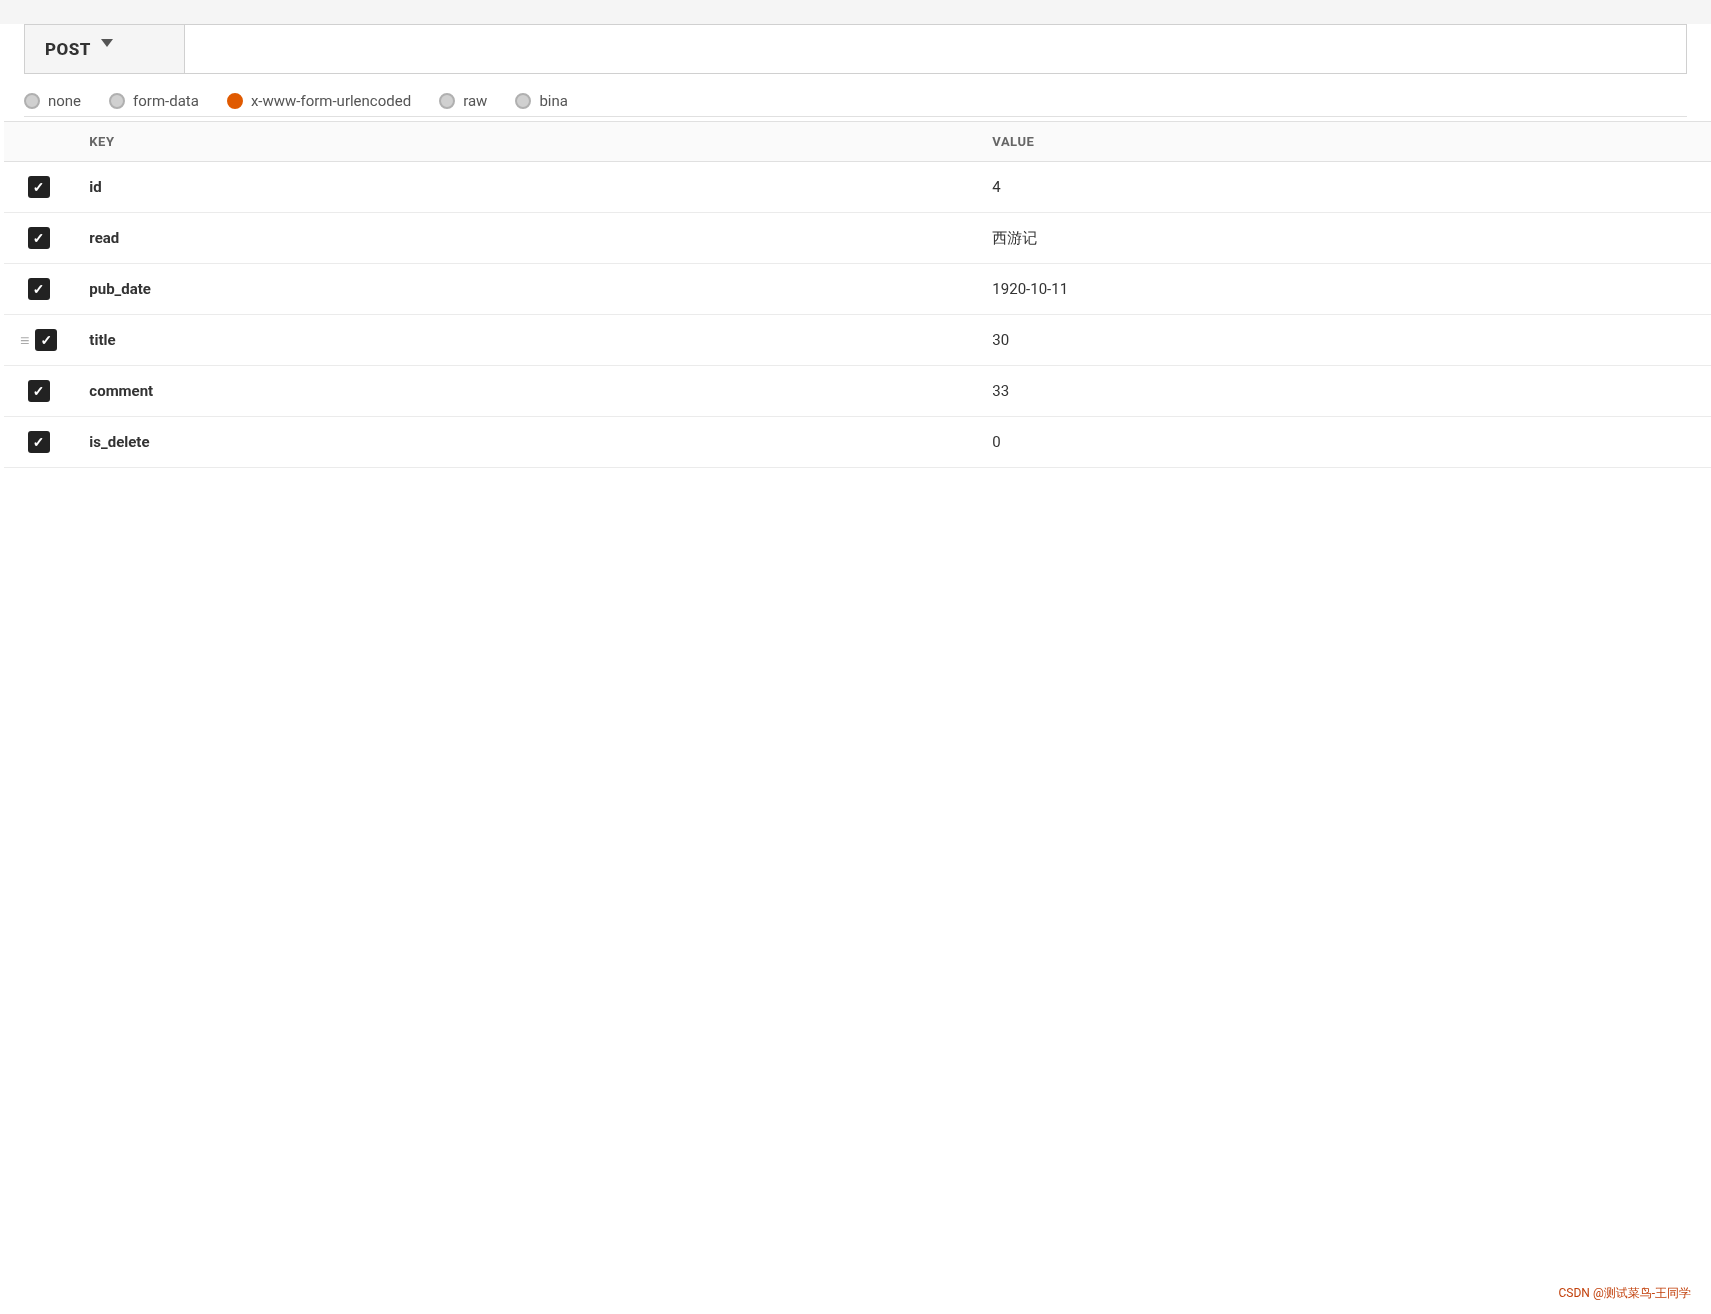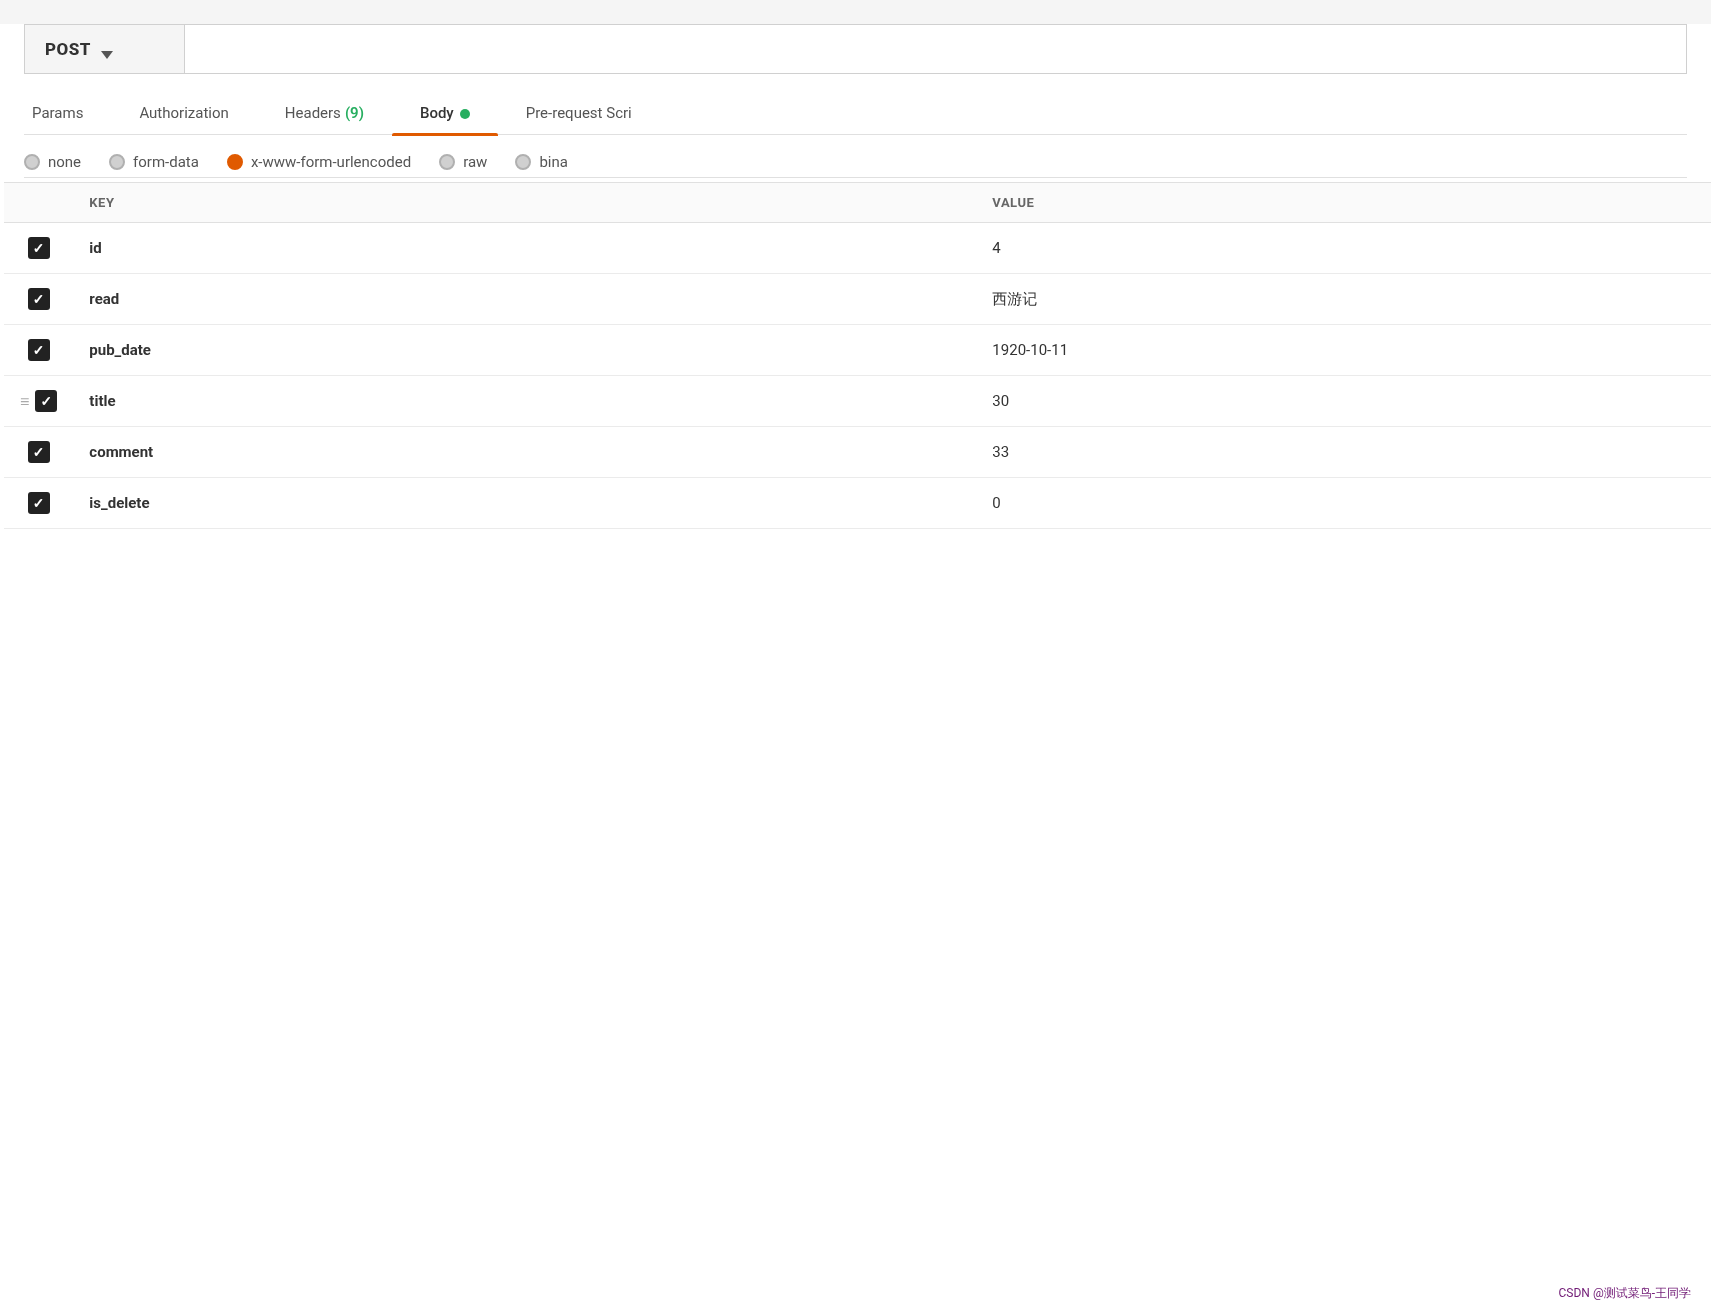--- a/index.html
+++ b/index.html
@@ -19,21 +19,21 @@
     
     .url-bar {
       display: flex;
       align-items: center;
       border: 1.5px solid #d0d0d0;
       margin: 24px 24px 0 24px;
       background: #fff;
     }
     .method-selector {
       display: flex;
-      align-items: flex-end;
+      align-items: flex-start;
       padding: 14px 20px;
       font-weight: 700;
       font-size: 16px;
       color: #333;
       background: #f5f5f5;
       border-right: 1.5px solid #d0d0d0;
       cursor: pointer;
       gap: 10px;
       min-width: 160px;
     }
@@ -201,52 +201,35 @@
       color: #333;
     }
     .col-key { width: 55%; }
     .col-value { width: 45%; }
     
     .footer {
       position: fixed;
       bottom: 12px;
       right: 20px;
       font-size: 12px;
-      color: #701a75;
+      color: #c2410c;
     }
   </style>
 </head>
 <body>
 
 <div class="container">
 
   <div class="url-bar">
     <div class="method-selector">
       <span class="method-label">POST</span>
       <span class="chevron-down"></span>
     </div>
   </div>
 
-  <div class="tabs-row">
-    <div class="tab">
-      <span>Params</span>
-    </div>
-    <div class="tab">
-      <span>Authorization</span>
-    </div>
-    <div class="tab">
-      <span>Headers</span><span class="tab-badge">(9)</span>
-    </div>
-    <div class="tab active">
-      <span>Body</span><span class="tab-dot"></span>
-    </div>
-    <div class="tab">
-      <span>Pre-request Scri</span>
-    </div>
-  </div>
 
   <div class="body-type-row">
     <label class="radio-option">
       <span class="radio-circle"></span>
       <span>none</span>
     </label>
     <label class="radio-option">
       <span class="radio-circle"></span>
       <span>form-data</span>
     </label>

